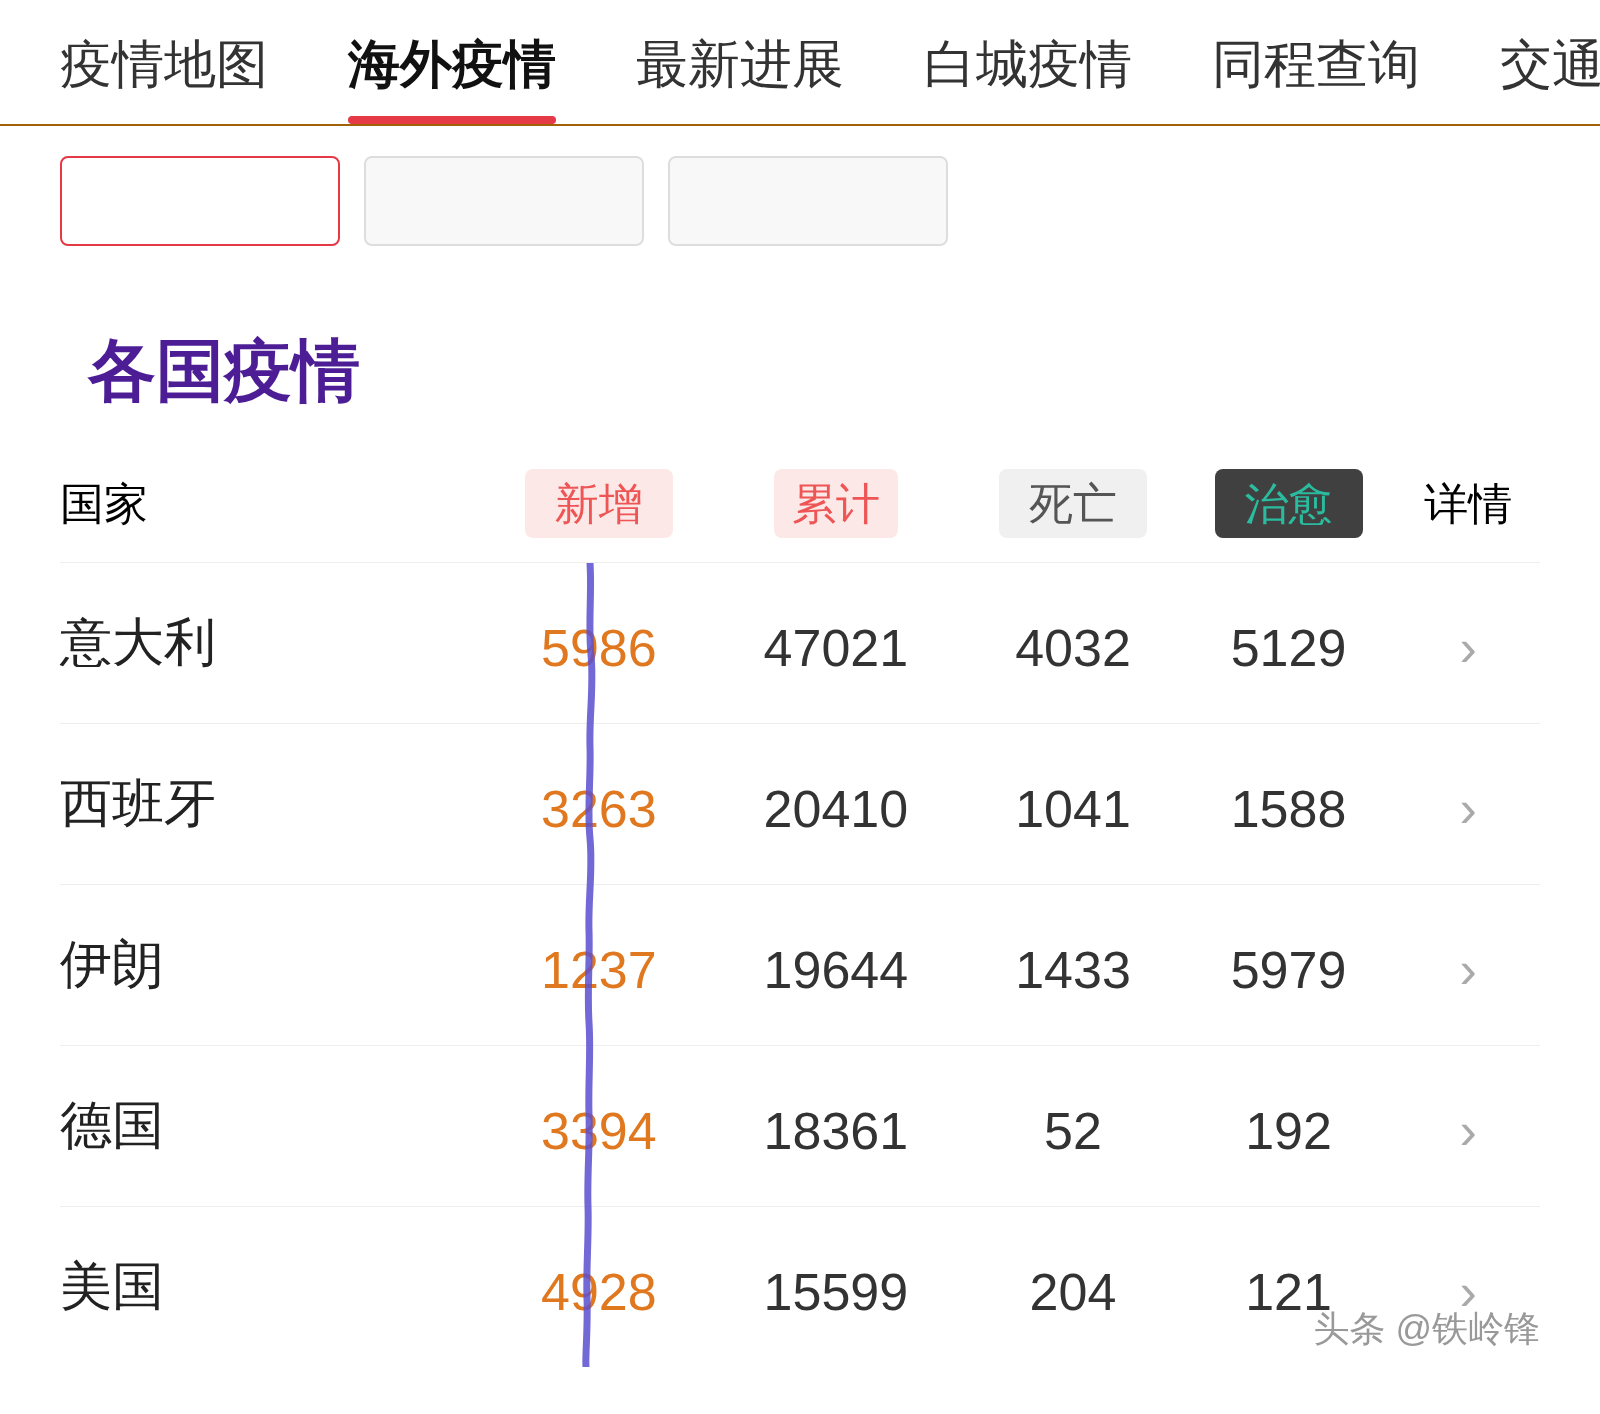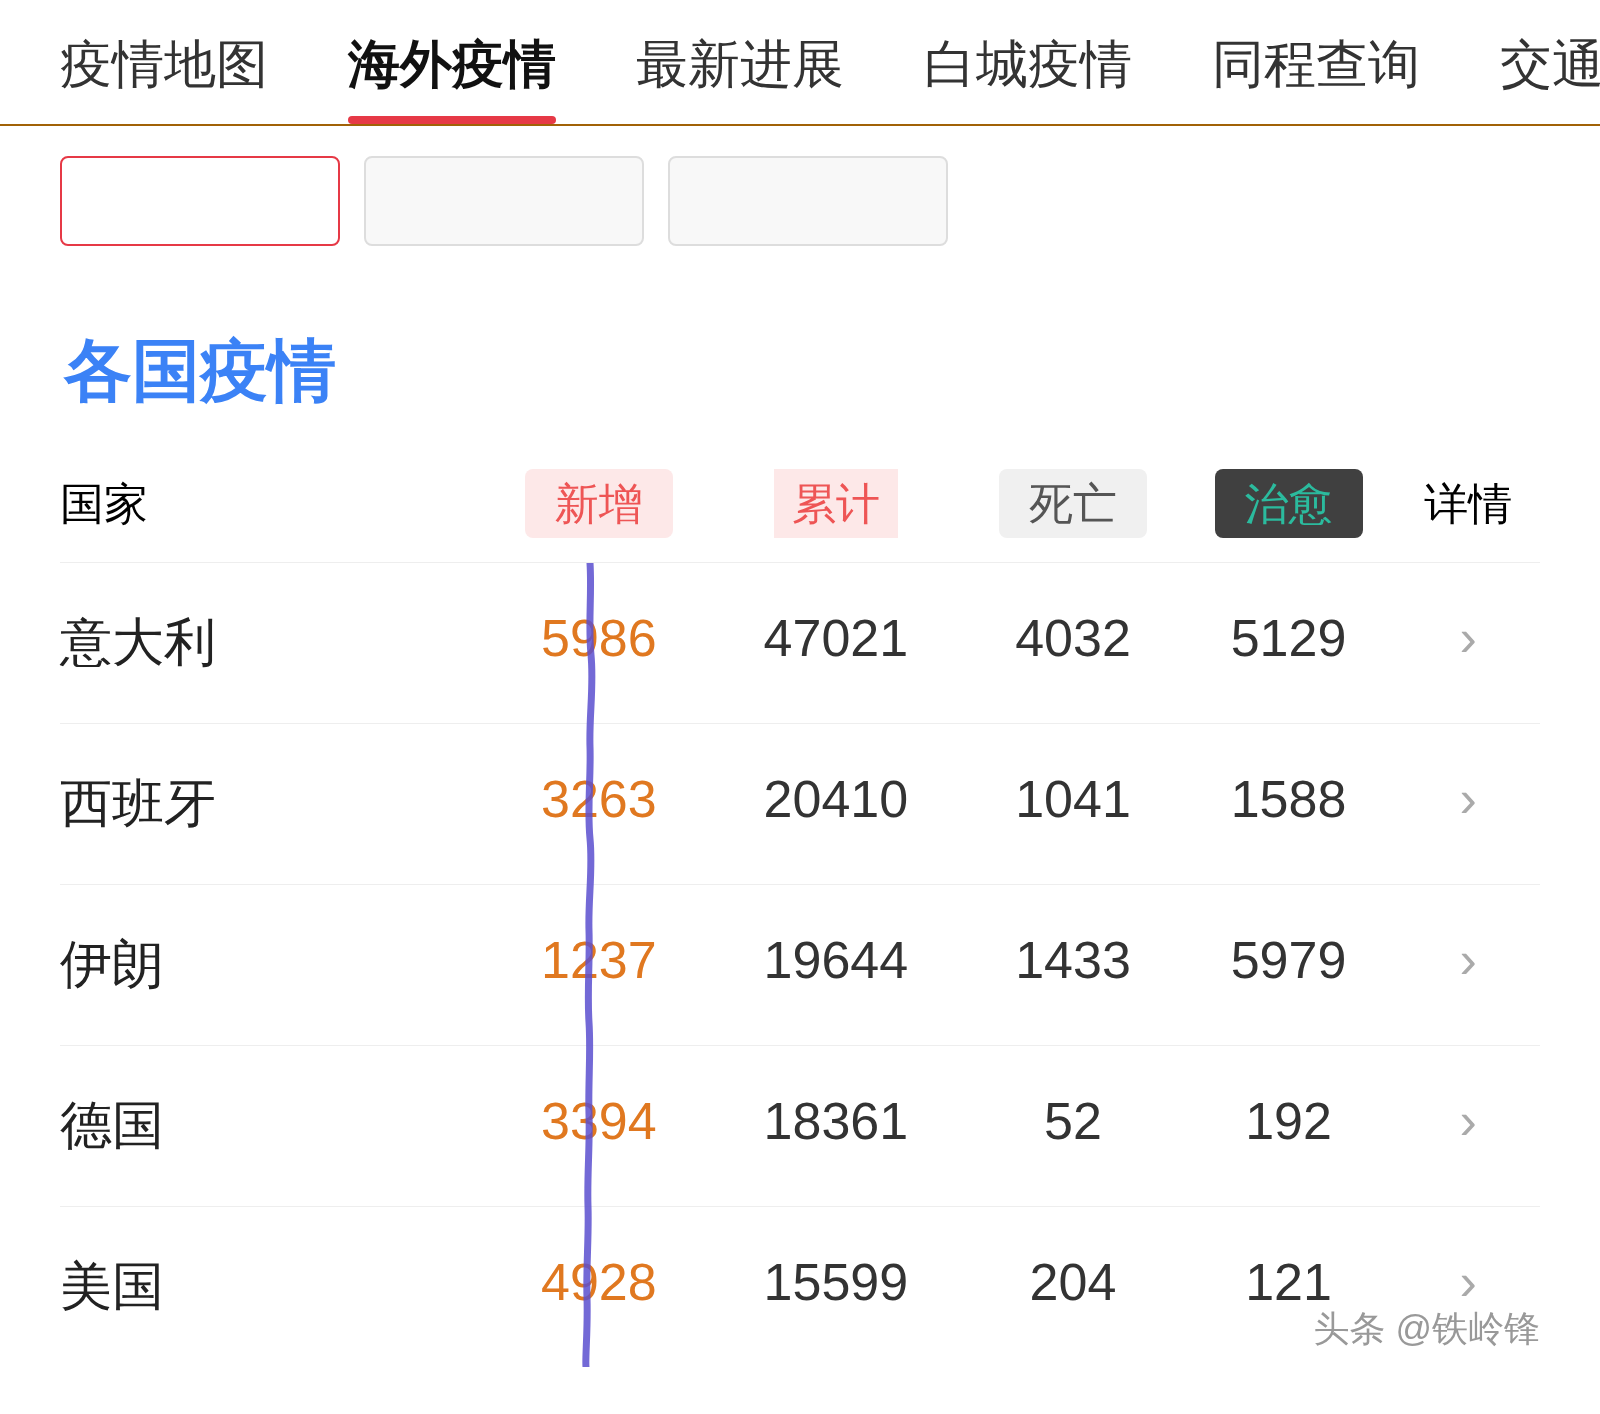--- a/index.html
+++ b/index.html
@@ -71,22 +71,22 @@
     .tab-btn.active {
       border: 2px solid #e63946;
       background: #fff;
       color: #e63946;
     }
 
     
     .section-title {
       font-size: 68px;
       font-weight: bold;
-      color: #3b82f6;
-      padding: 50px 60px 30px 64px;
+      color: #4c1d95;
+      padding: 50px 60px 30px 88px;
     }
 
     
     .data-table {
       width: 100%;
       padding: 0 60px;
       position: relative;
     }
 
     
@@ -136,42 +136,42 @@
     .header-new-bg {
       background: #fde8e8;
       color: #e55;
       border-radius: 8px;
       padding: 10px 30px;
     }
 
     .header-total-bg {
       background: #fde8e8;
       color: #e55;
-      border-radius: 0;
+      border-radius: 8px;
       padding: 10px 18px;
     }
 
     .header-death-bg {
       background: #f0f0f0;
       color: #555;
       border-radius: 8px;
       padding: 10px 30px;
     }
 
     .header-recover-bg {
       background: #404040;
       color: #2bbb9e;
       border-radius: 8px;
       padding: 10px 30px;
     }
 
     
     .table-row {
       display: flex;
-      align-items: flex-start;
+      align-items: flex-end;
       padding: 45px 0;
       border-bottom: 1px solid #eee;
       position: relative;
     }
 
     .row-country {
       flex: 3;
       font-size: 52px;
       color: #222;
     }

